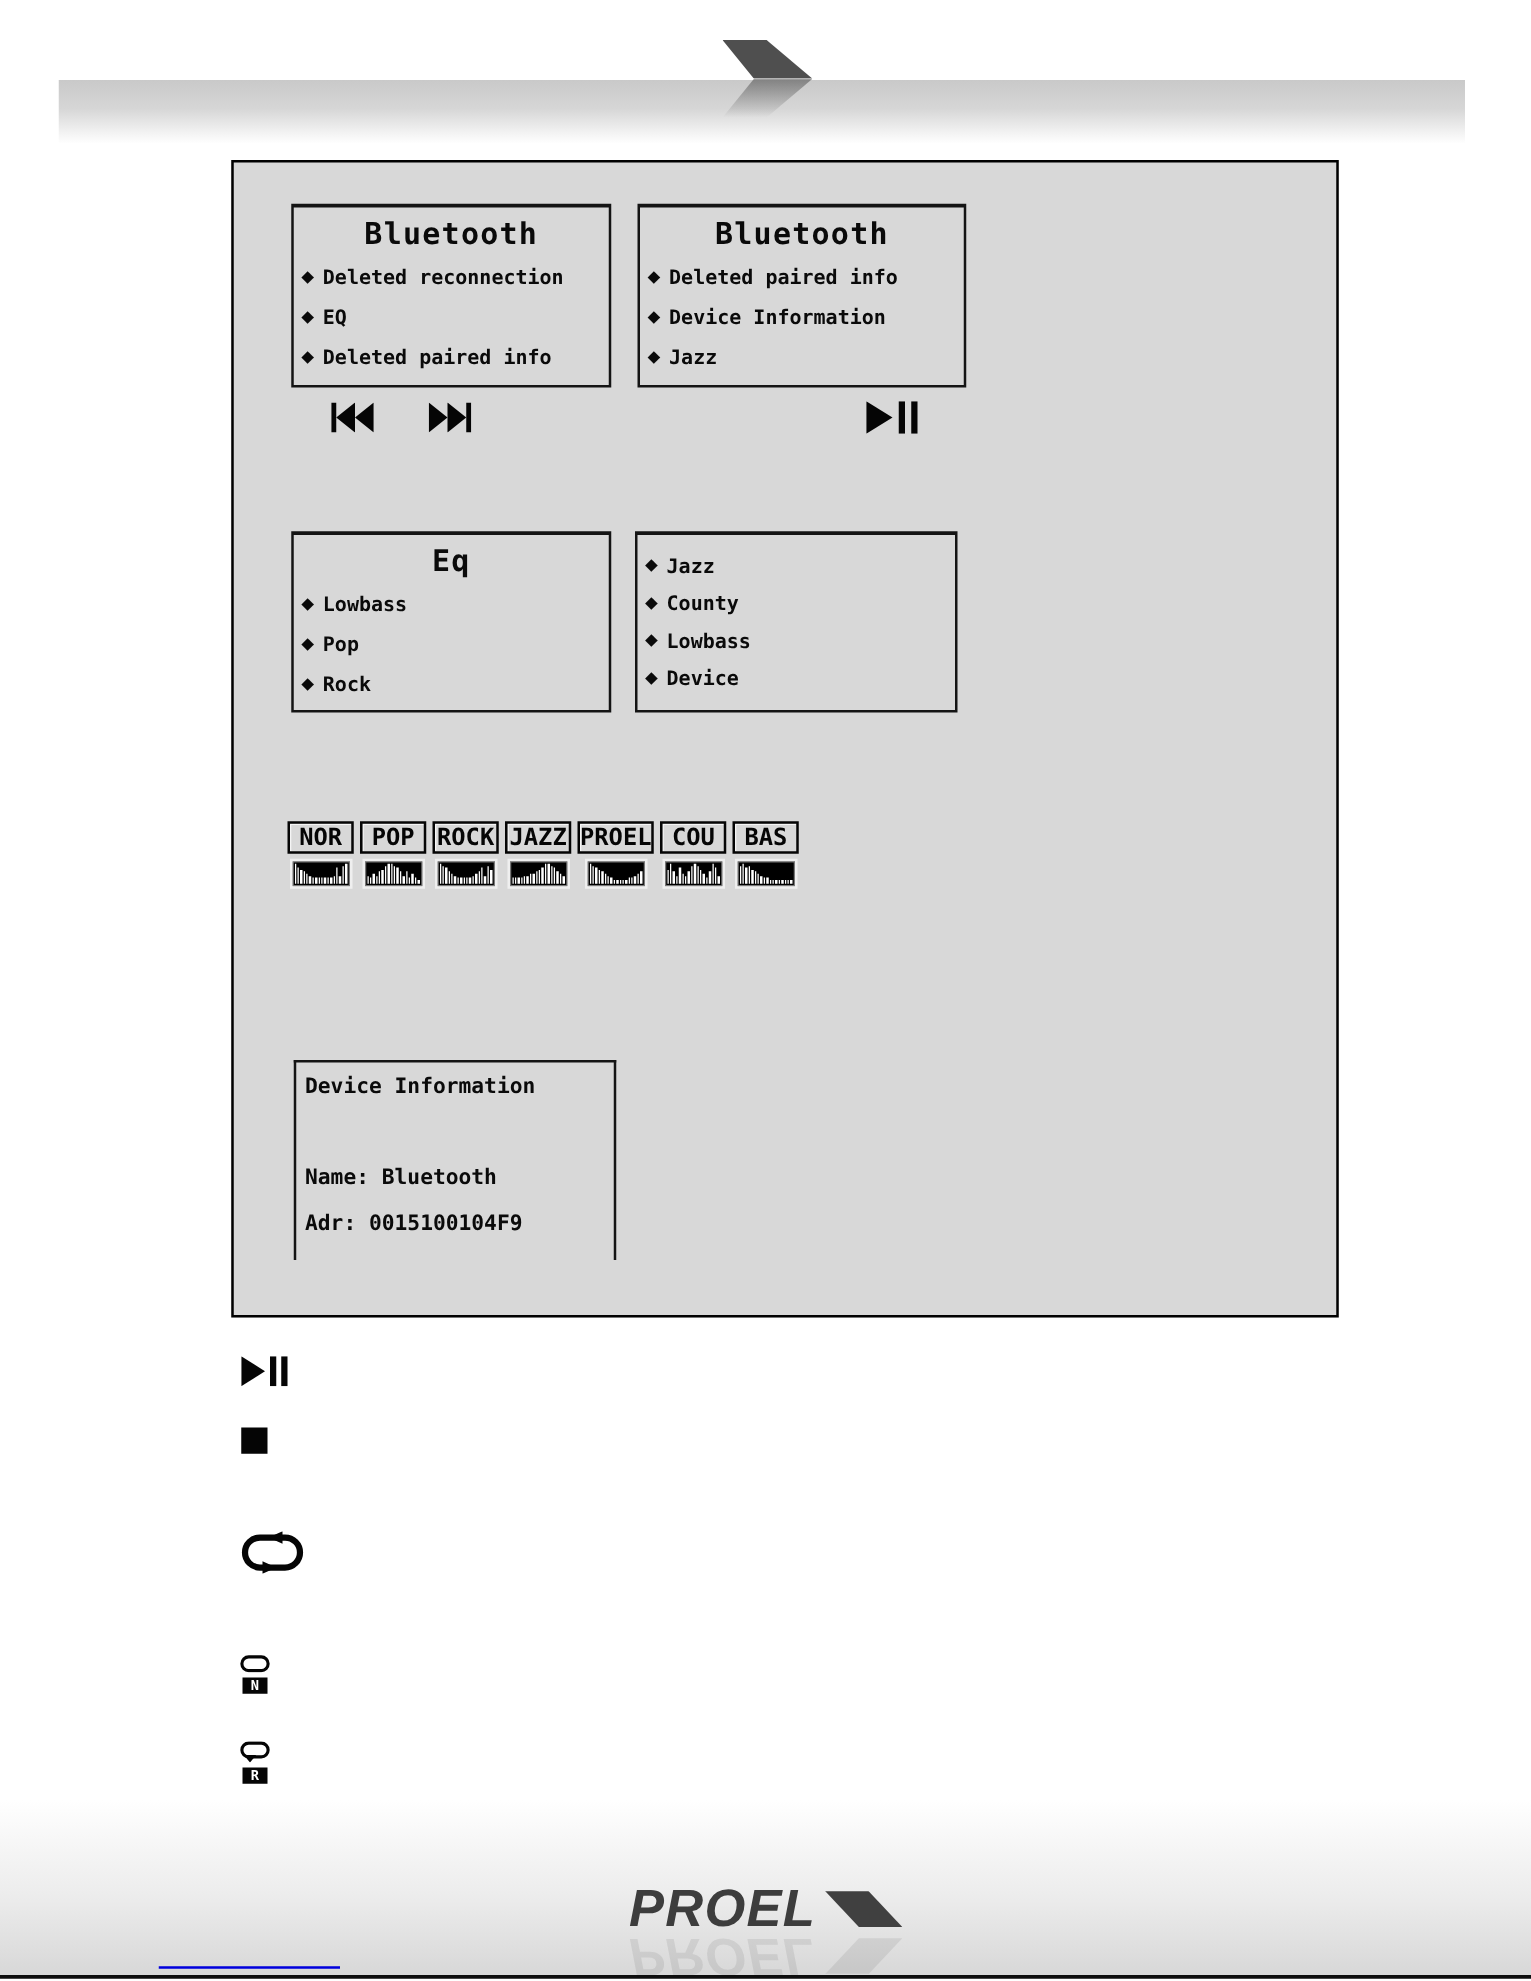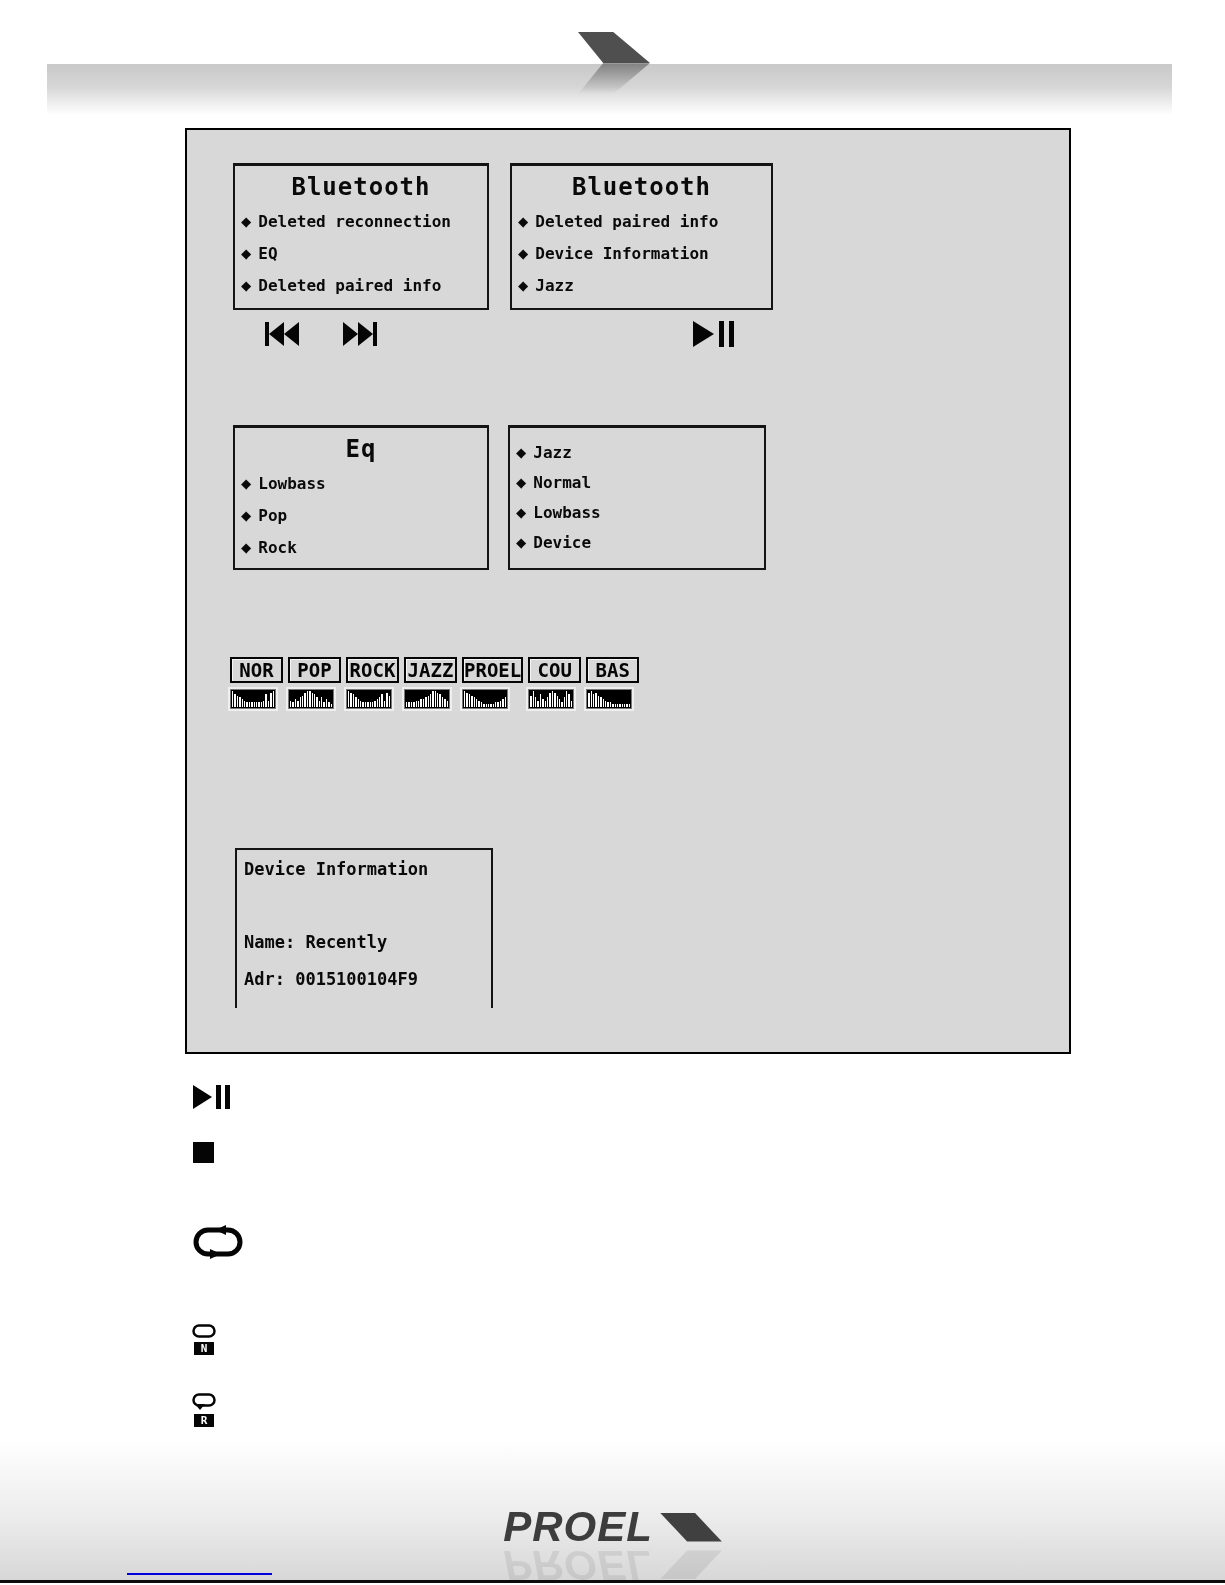--- a/index.html
+++ b/index.html
@@ -59,21 +59,21 @@
 
   
   .icon { position:absolute; }
   .icon svg { display:block; }
   .ic-prev  { left:78px;  top:192px; }
   .ic-next  { left:156px; top:192px; }
   .ic-play-sm { left:506px; top:191px; }
 
   
   .eq-row { position:absolute; left:43px; top:527px; display:flex; gap:5px; }
-  .eq-preset { display:flex; flex-direction:column; gap:6px; }
+  .eq-preset { display:flex; flex-direction:column; align-items:center; gap:6px; }
   .eq-label {
     font-family:"DejaVu Sans Mono", monospace; font-weight:bold; font-size:19px;
     letter-spacing:0px; line-height:22px; min-width:49px; text-align:center;
     border:2px solid #050505; background:#d8d8d8; color:#050505;
     box-shadow:inset 1px 1px 0 #f5f5f5;
   }
   .eq-graph {
     width:46px; height:20px; background:#000; box-sizing:border-box;
     display:flex; align-items:flex-end; gap:1px; padding:1px;
     outline:2px solid #efefef; border:1px solid #777;
@@ -199,21 +199,21 @@
     </div>
 
     <div class="lcd screen-eq2">
       <div class="lcd-items no-title">
         <div class="lcd-item">
           <span class="diamond">◆</span>
           <span>Jazz</span>
         </div>
         <div class="lcd-item">
           <span class="diamond">◆</span>
-          <span>Normal</span>
+          <span>County</span>
         </div>
         <div class="lcd-item">
           <span class="diamond">◆</span>
           <span>Lowbass</span>
         </div>
         <div class="lcd-item">
           <span class="diamond">◆</span>
           <span>Device</span>
         </div>
       </div>
@@ -378,21 +378,21 @@
             <i style="height: 20%;"></i>
             <i style="height: 20%;"></i>
             <i style="height: 20%;"></i>
             <i style="height: 20%;"></i>
           </div>
       </div>
     </div>
 
     <div class="lcd screen-device">
       <div class="device-line l1">Device Information</div>
-      <div class="device-line l2">Name: Recently</div>
+      <div class="device-line l2">Name: Bluetooth</div>
       <div class="device-line l3">Adr: 0015100104F9</div>
     </div>
 
   </div>
 
   <div class="icon ic-play-lg">
     <svg width="38" height="24" viewBox="0 0 38 24" fill="#050505">
       <polygon points="0,0 19,12 0,24"></polygon>
       <rect x="23" y="0" width="5" height="24"></rect>
       <rect x="32" y="0" width="5" height="24"></rect>

